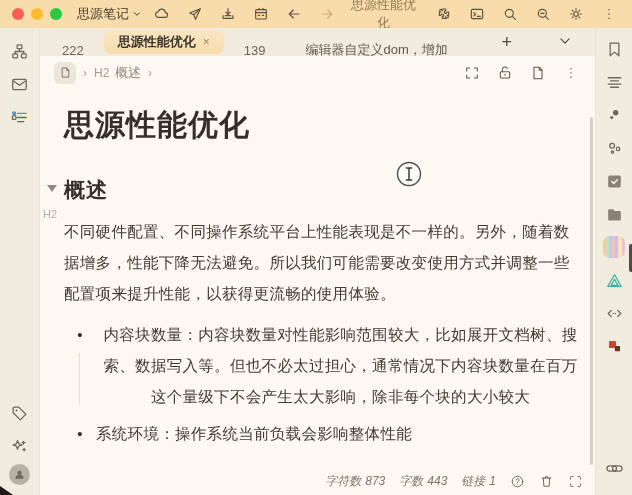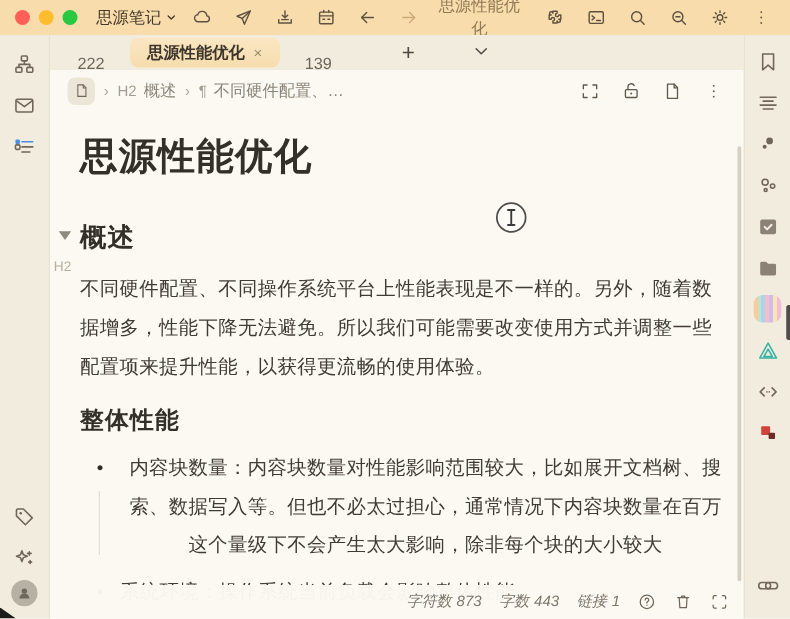--- a/index.html
+++ b/index.html
@@ -218,37 +218,37 @@
 
     <div class="center">
 
       <div class="tabbar">
         <span class="tab t222">222</span>
         <span class="tab active">
           <span>思源性能优化</span>
           <span class="close">×</span>
         </span>
         <span class="tab">139</span>
+        <span class="tab longtab">编辑器自定义dom，增加</span>
         <span class="tabplus">+</span>
         <span class="tabchev"><svg viewBox="0 0 24 24">
               <path d="M5 8.5l7 7 7-7"></path>
             </svg></span>
       </div>
 
       <div class="crumbbar">
         <span class="crumb-docicon">
             <svg viewBox="0 0 24 24">
               <path d="M6 3.5h8l4 4v13H6z"></path>
               <path d="M14 3.5V8h4"></path>
             </svg>
           </span>
         <span class="crumb-sep">›</span>
         <span><span class="crumb-tag">H2</span> <span>概述</span></span>
         <span class="crumb-sep">›</span>
-        <span><span class="crumb-tag">¶</span> <span>不同硬件配置、…</span></span>
         <span class="crumb-actions">
           <svg viewBox="0 0 24 24">
               <path d="M4 9V4.5h4.5M15.5 4.5H20V9M20 15v4.5h-4.5M8.5 19.5H4V15"></path>
             </svg>
           <svg viewBox="0 0 24 24">
               <rect x="5" y="10" width="14" height="9.5" rx="1.5"></rect>
               <path d="M8 10V7a4 4 0 0 1 7.6-1.7"></path>
               <circle cx="12" cy="14.7" r="1.2" fill="currentColor" stroke="none"></circle>
             </svg>
           <svg viewBox="0 0 24 24">
@@ -265,21 +265,20 @@
 
       <div class="editor">
         <div class="doc">
           <div class="h1">思源性能优化</div>
           <div class="section">
             <span class="collapse-arrow"></span>
             <span class="gutter-tag">H2</span>
             <div class="h2">概述</div>
           </div>
           <div class="para">不同硬件配置、不同操作系统平台上性能表现是不一样的。另外，随着数据增多，性能下降无法避免。所以我们可能需要改变使用方式并调整一些配置项来提升性能，以获得更流畅的使用体验。</div>
-          <div class="h3">整体性能</div>
           <div class="list">
             <div class="li guide">
               <span class="dot">•</span>
               <span class="litext">内容块数量：内容块数量对性能影响范围较大，比如展开文档树、搜索、数据写入等。但也不必太过担心，通常情况下内容块数量在百万这个量级下不会产生太大影响，除非每个块的大小较大</span>
             </div>
             <div class="li">
               <span class="dot">•</span>
               <span class="litext">系统环境：操作系统当前负载会影响整体性能</span>
             </div>
           </div>

